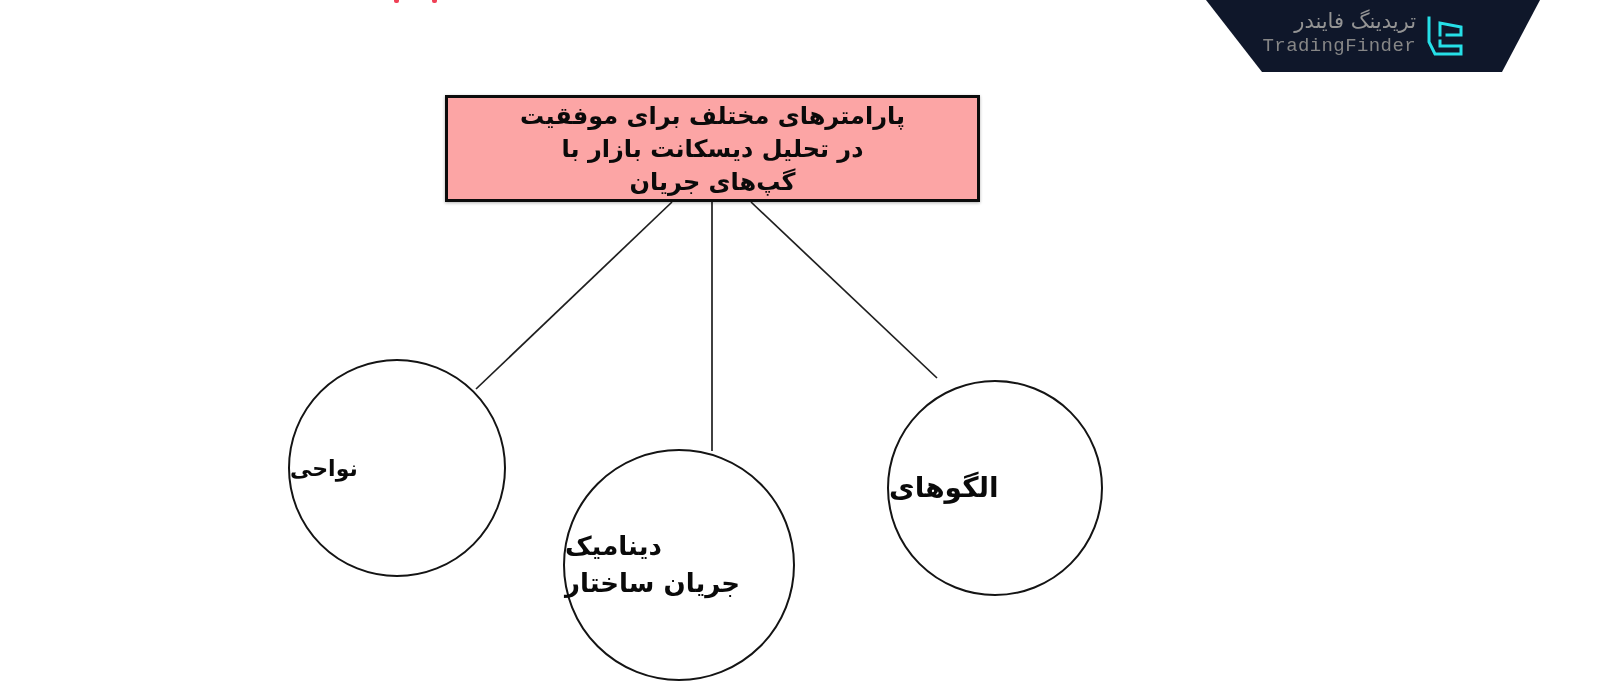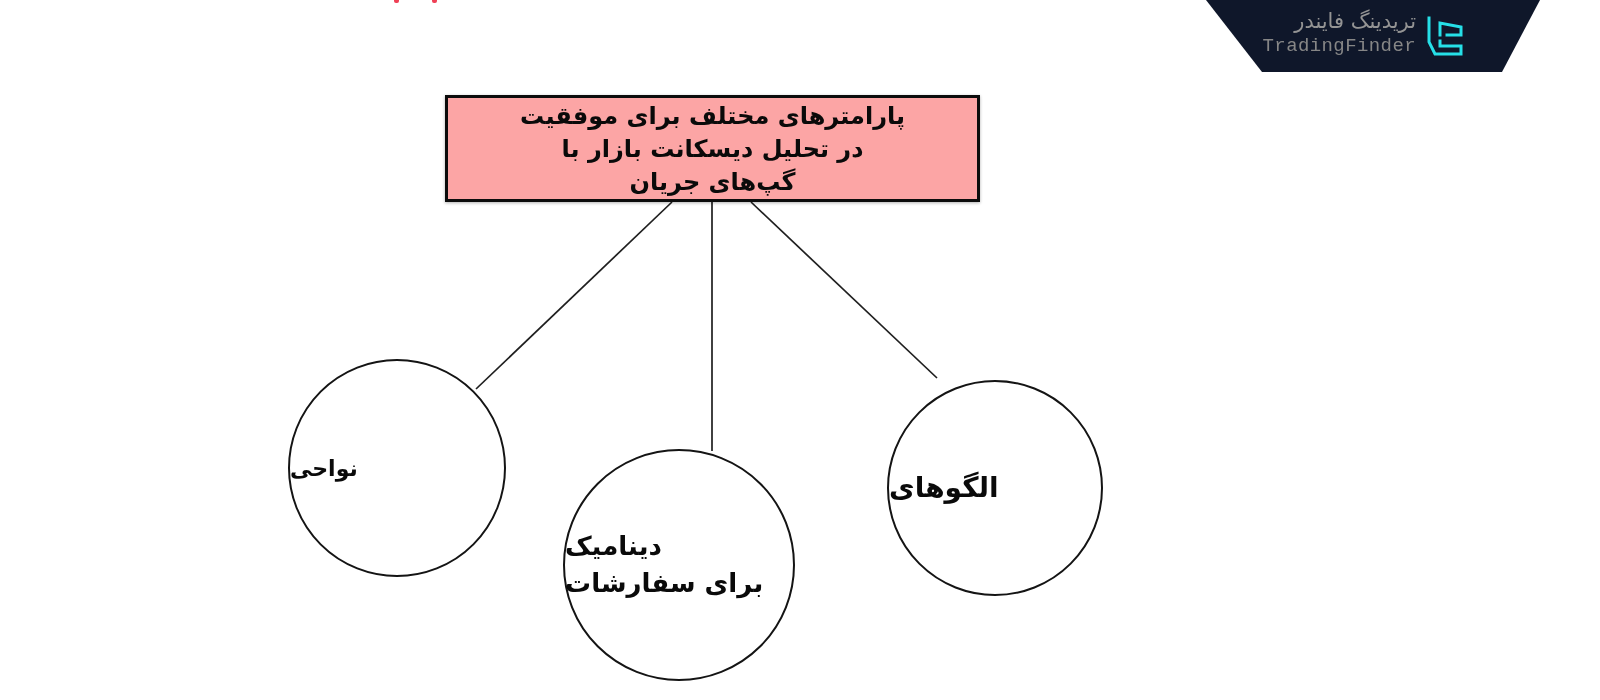--- a/index.html
+++ b/index.html
@@ -69,21 +69,21 @@
     <div class="node-line">در تحلیل دیسکانت بازار با</div>
     <div class="node-line">گپ‌های جریان</div>
   </div>
 
   <div class="circle c-left">
     <div class="node-line">نواحی</div>
   </div>
 
   <div class="circle c-mid">
     <div class="node-line">دینامیک</div>
-    <div class="node-line">برای سفارشات</div>
+    <div class="node-line">جریان ساختار</div>
   </div>
 
   <div class="circle c-right">
     <div class="node-line">الگوهای</div>
   </div>
 
   <div class="banner">
     <div class="brand-text">
       <div class="brand-fa">تریدینگ فایندر</div>
       <div class="brand-en">TradingFinder</div>

